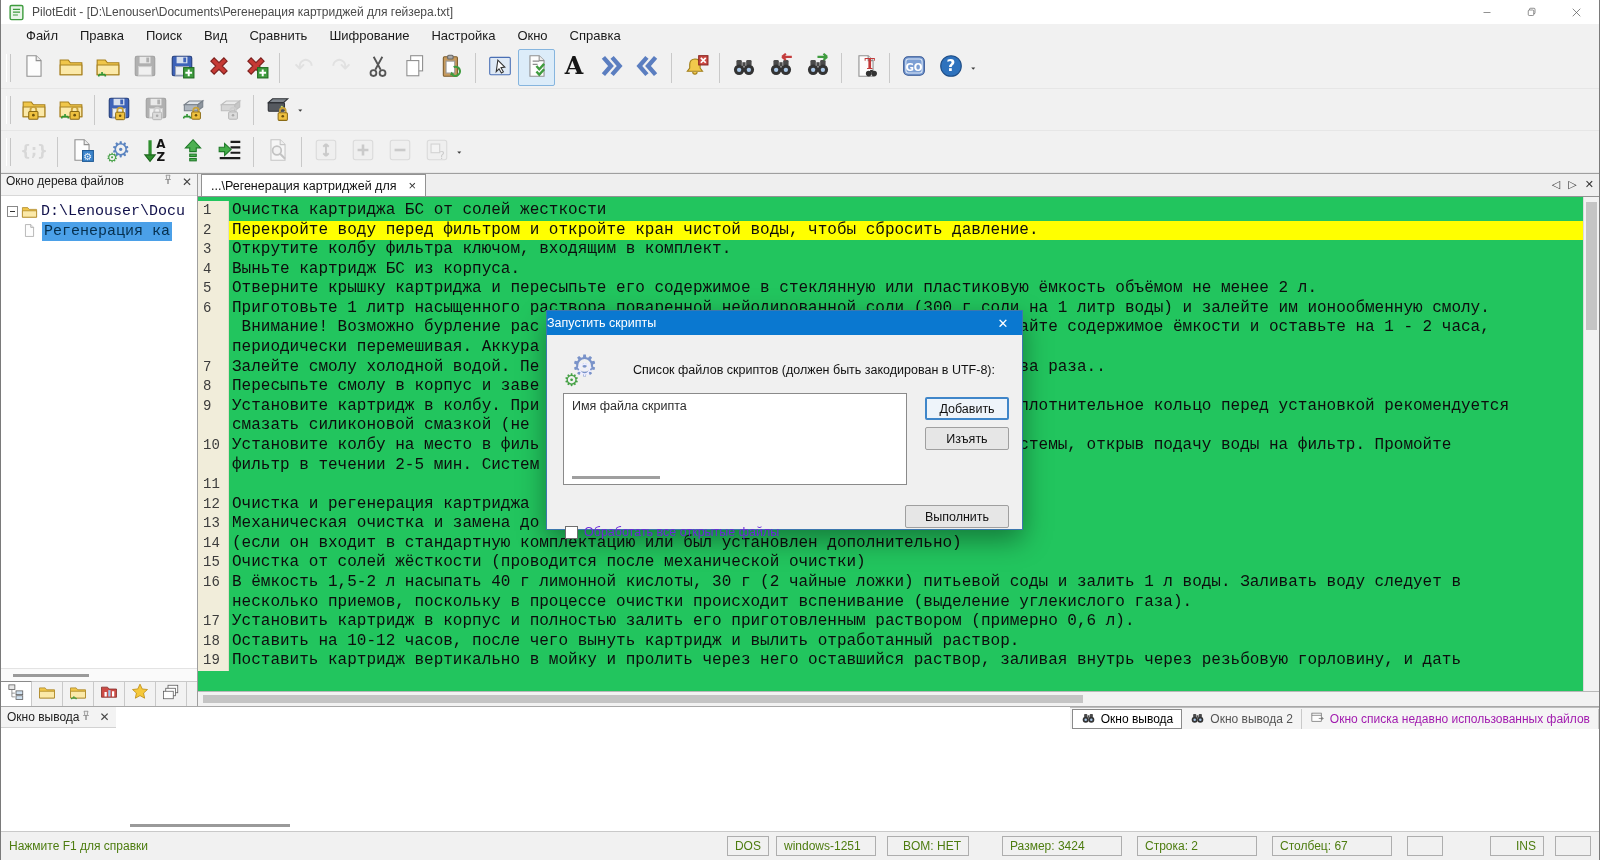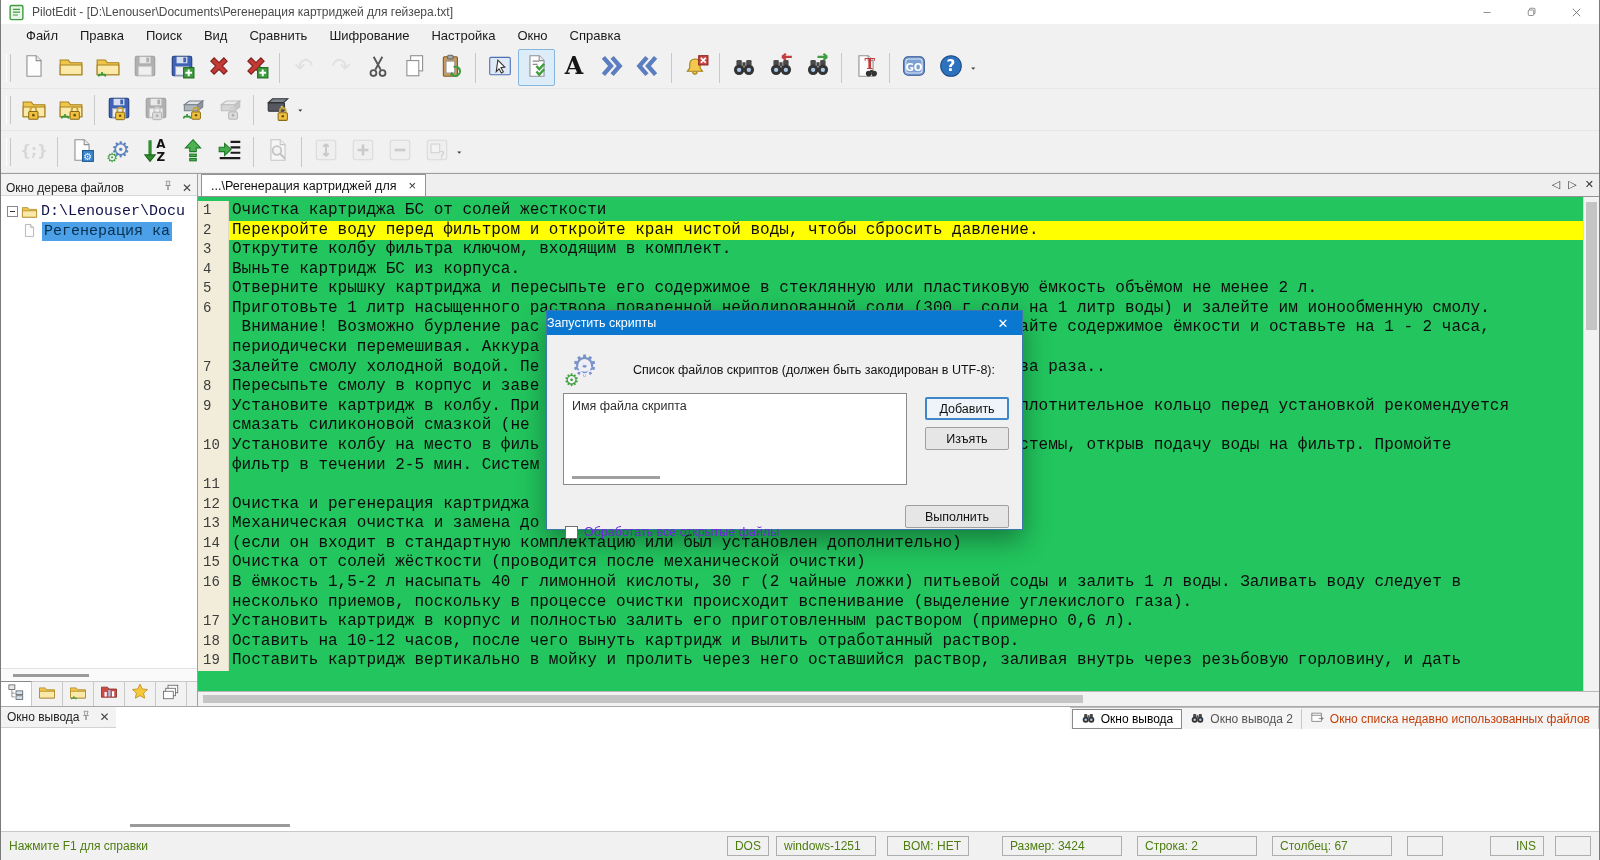--- a/index.html
+++ b/index.html
@@ -24,21 +24,21 @@
   .grip { width:5px; height:28px; border-left:1px solid #ffffff; border-right:1px solid #c6c6c6; margin:0 4px 0 2px; }
   .tbtn { width:37px; height:37px; display:flex; align-items:center; justify-content:center; border:1px solid transparent; border-radius:2px; }
   .tbtn.dis { filter:grayscale(1) opacity(.45); }
   .tbtn.checked { background:#dcecf9; border:1px solid #86b5de; }
   .tsep { width:1px; height:30px; background:#c9c9c9; margin:0 5px; }
   .tcaret { width:14px; height:37px; display:flex; align-items:center; justify-content:center; }
 
   
   .main { height:533px; display:flex; border-top:1px solid #9f9f9f; background:#fff; }
   .sidepanel { width:197px; display:flex; flex-direction:column; border-right:1px solid #9f9f9f; background:#fff; }
-  .panel-head { height:22px; background:#f3f3f3; display:flex; align-items:flex-end; font-size:12px; color:#222; padding:0 5px; border-bottom:1px solid #d8d8d8; }
+  .panel-head { height:22px; background:#f3f3f3; display:flex; align-items:flex-start; font-size:12px; color:#222; padding:0 5px; border-bottom:1px solid #d8d8d8; }
   .panel-head .ph-icons { margin-left:auto; display:flex; gap:8px; align-items:center; color:#444; font-size:12px; }
   .tree { flex:1; font-family:"Liberation Mono","DejaVu Sans Mono",monospace; font-size:15px; padding-top:5px; overflow:hidden; }
   .tree-row { height:20px; display:flex; align-items:center; white-space:pre; }
   .expander { width:11px; height:11px; border:1px solid #898989; background:#fff; position:relative; margin:0 3px 0 6px; flex:0 0 11px; }
   .expander::before { content:""; position:absolute; left:2px; right:2px; top:4px; height:1px; background:#333; }
   .tree-icon { width:17px; height:17px; margin-right:3px; flex:0 0 17px; }
   .tree-label { color:#10104a; }
   .tree-row.sel { padding-left:21px; }
   .tree-row.sel .tree-label { background:#4ba0e8; color:#06304f; padding:1px 2px; }
   .side-hscroll { height:13px; position:relative; border-top:1px solid #e3e3e3; background:#fafafa; }
@@ -65,21 +65,21 @@
 
   
   .output { height:125px; border-top:1px solid #a8a8a8; display:flex; flex-direction:row; background:#fff; }
   .out-head { height:21px; background:#f3f3f3; font-size:12px; color:#222; display:flex; align-items:center; padding:0 6px; border-bottom:1px solid #d2d2d2; }
   .out-head .ph-icons { margin-left:auto; display:flex; gap:8px; align-items:center; }
   .out-body { flex:1; position:relative; background:#fff; }
   .out-hthumb { position:absolute; left:14px; bottom:4px; width:160px; height:3px; background:#9a9a9a; }
   .out-tabs { height:22px; display:flex; align-items:center; background:#f4f4f4; border-top:1px solid #bdbdbd; padding-left:2px; }
   .out-tab { display:flex; align-items:center; gap:5px; font-size:12px; color:#555; padding:0 8px; height:20px; border-right:1px solid #c9c9c9; white-space:nowrap; }
   .out-tab.active { background:#fff; border:1px solid #8a8a8a; color:#000; }
-  .out-tab.dim { color:#c2410c; }
+  .out-tab.dim { color:#a21caf; }
 
   
   .statusbar { height:29px; background:#f1f1f1; border-top:1px solid #c9c9c9; display:flex; align-items:center; font-size:12px; color:#4d7c0f; padding:0 8px; }
   .status-left { flex:1; }
   .seg { border:1px solid #aeaeae; height:20px; line-height:18px; padding:0 7px; margin-left:7px; background:#f1f1f1; white-space:nowrap; overflow:hidden; }
 
   
   .dialog { position:absolute; left:545px; top:310px; width:477px; height:220px; background:#f0f0f0;
             border:1px solid #3c77ad; box-shadow:0 10px 26px rgba(0,0,0,.38); z-index:50; }
   .dlg-title { height:24px; background:#0a78d0; color:#fff; display:flex; align-items:center; font-size:12.5px; }

